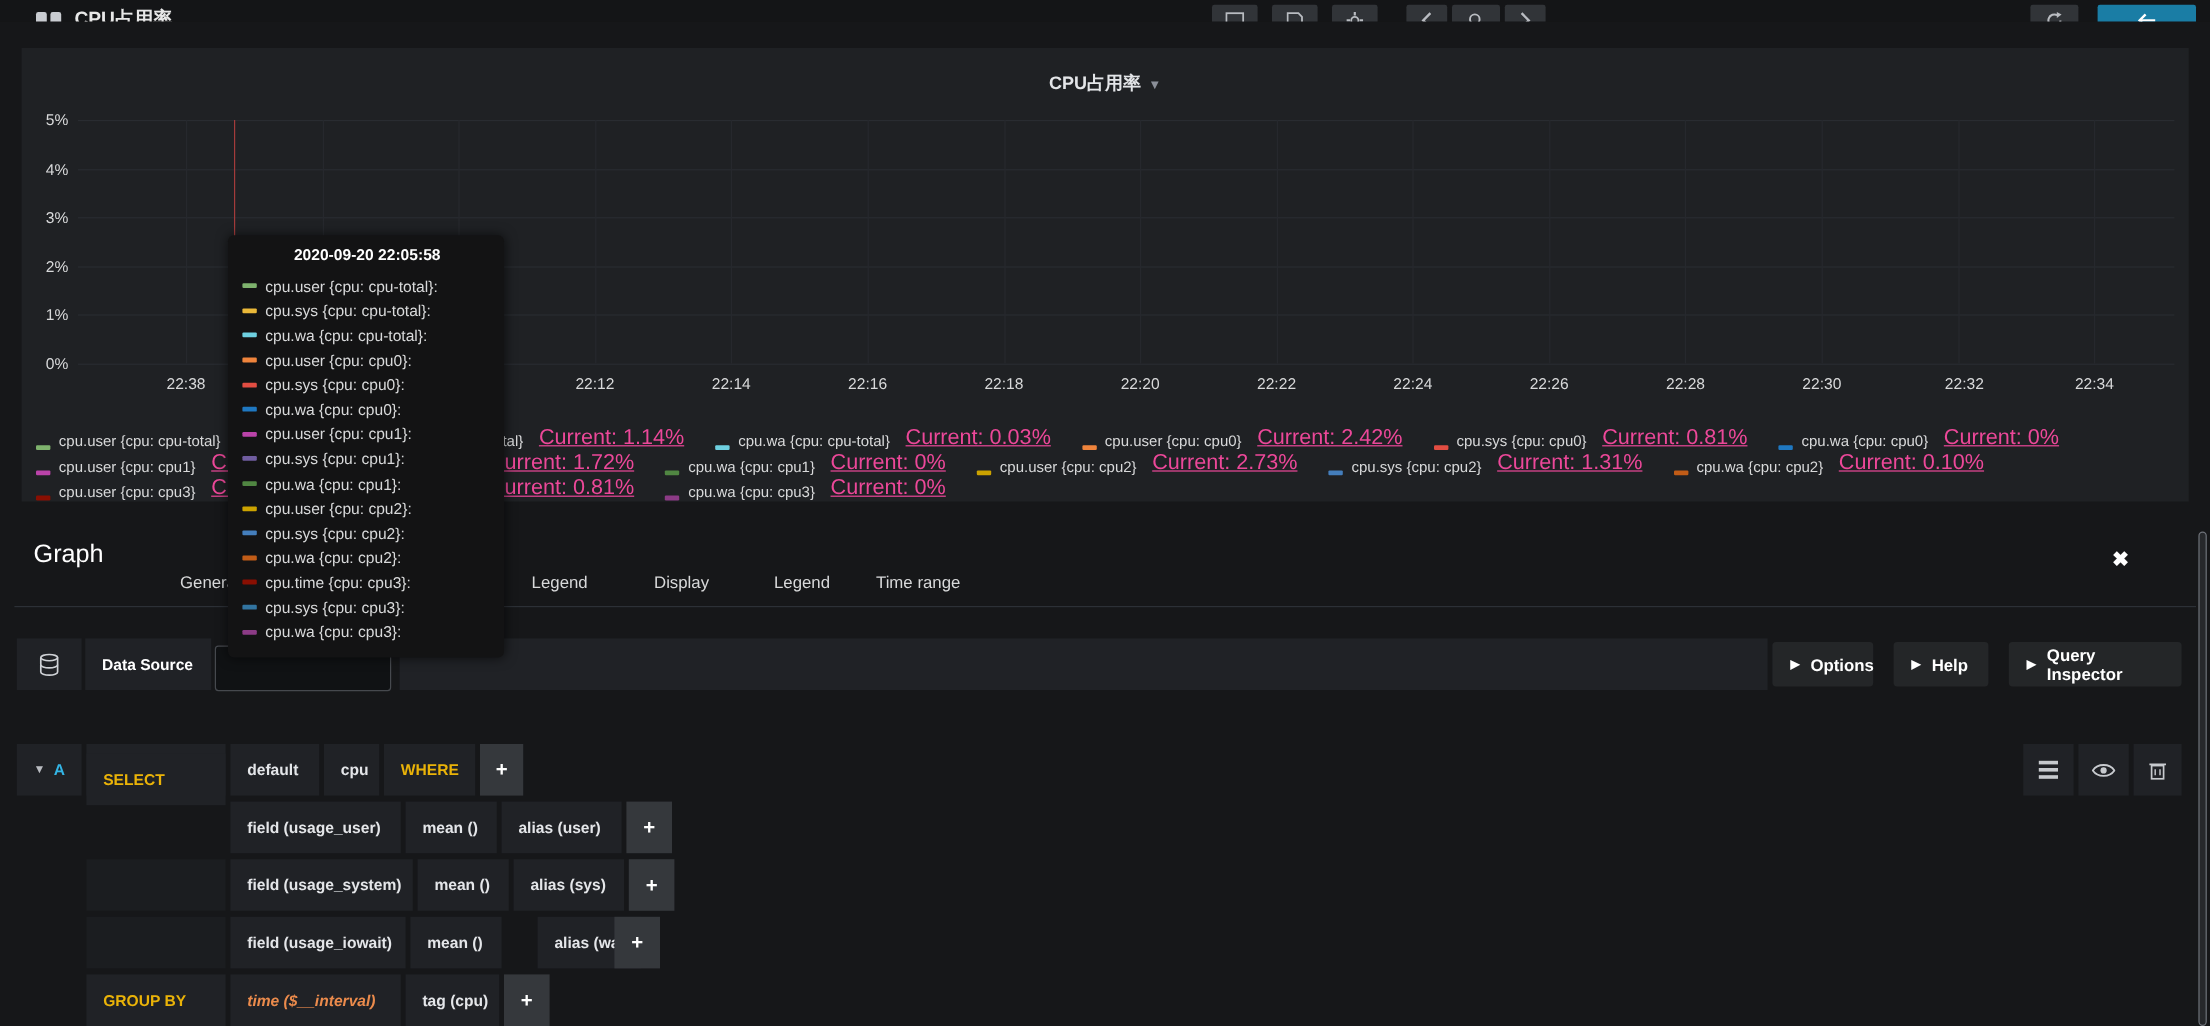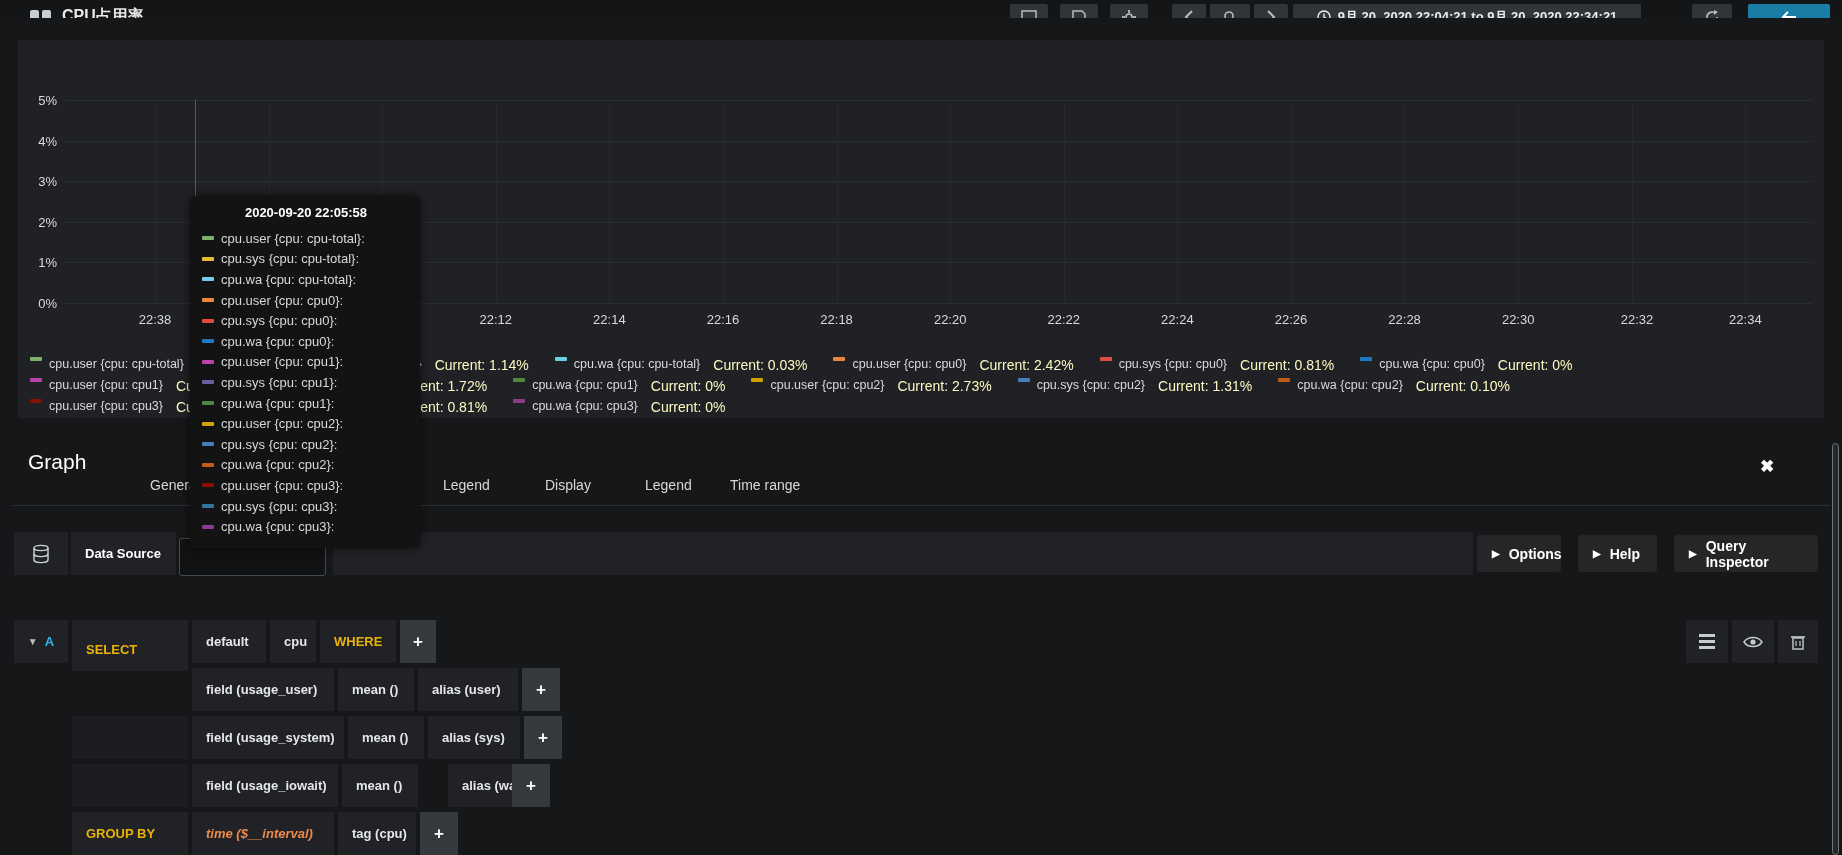--- a/index.html
+++ b/index.html
@@ -28,24 +28,24 @@
   .panel-header .caret { color:#8a8f98; font-size:11px; margin-left:6px; }
   .plot { position:absolute; left:47px; top:60px; width:1747px; height:203px; }
   .hgrid { position:absolute; left:0; width:100%; height:1px; background:#292c31; }
   .vgrid { position:absolute; top:0; width:1px; height:100%; background:#26282d; }
   .crosshair { position:absolute; top:0; width:1px; height:100%; background:#a33b3b; }
   .yt { position:absolute; width:39px; text-align:right; left:0; transform:translateY(-50%);
     color:#d8d9da; font-size:13px; }
   .xt { position:absolute; width:64px; text-align:center; top:272px; color:#d8d9da; font-size:13px; }
   .legend { position:absolute; left:12px; top:294px; }
   .leg-row { display:flex; gap:26px; height:21px; align-items:center; white-space:nowrap; }
-  .leg-item { display:flex; align-items:flex-start; gap:7px; cursor:pointer;margin-top:40px; }
+  .leg-item { display:flex; align-items:flex-end; gap:7px; cursor:pointer;margin-top:40px; }
   .dash { width:12px; height:4px; border-radius:1px; display:inline-block; flex:none; }
   .leg-name { color:#d8d9da; font-size:12.5px; }
-  .leg-cur { color:#fef9c3; font-size:14px; margin-left:6px; }
+  .leg-cur { color:#ec4899; font-size:18px; margin-left:6px;text-decoration:underline; }
   
   .tooltip { position:absolute; left:190px; top:196px; width:230px; z-index:50;
     background:#131314; border-radius:5px; padding:9px 10px 11px 12px;
     box-shadow:0 0 10px rgba(0,0,0,.6); }
   .tt-head { text-align:center; font-weight:bold; color:#ffffff; font-size:13px; margin-bottom:8px; }
   .tt-row { display:flex; align-items:center; gap:7px; height:20.6px; white-space:nowrap; }
   .tt-label { color:#d8d9da; font-size:13px; }
   
   .ed-title { position:absolute; left:28px; top:450px; font-size:21px; color:#ffffff; }
   .tab { position:absolute; top:477px; font-size:14px; color:#d8d9da; cursor:pointer; }
@@ -117,42 +117,38 @@
     <svg class="ic" width="14" height="14" viewBox="0 0 14 14">
         <circle cx="6" cy="6" r="4" fill="none" stroke="#b9bcc1" stroke-width="1.6"></circle>
         <line x1="9" y1="9" x2="13" y2="13" stroke="#b9bcc1" stroke-width="1.8"></line>
       </svg>
   </div>
   <div class="tb-btn" style="left:1254px; width:34px;">
     <svg class="ic" width="10" height="14" viewBox="0 0 10 14">
         <polyline points="2,1 8,7 2,13" fill="none" stroke="#b9bcc1" stroke-width="2"></polyline>
       </svg>
   </div>
-  <div class="tb-btn tb-time" style="left:1293px; width:348px;">
-    <svg class="ic" width="14" height="14" viewBox="0 0 14 14">
-        <circle cx="7" cy="7" r="6" fill="none" stroke="#eceef0" stroke-width="1.4"></circle>
-        <polyline points="7,3.5 7,7 9.5,8.5" fill="none" stroke="#eceef0" stroke-width="1.4"></polyline>
-      </svg>
-    <span>9月 20, 2020 22:04:21 to 9月 20, 2020 22:34:21</span>
-  </div>
   <div class="tb-btn" style="left:1692px; width:40px;">
     <svg class="ic" width="14" height="14" viewBox="0 0 14 14">
         <path d="M12 7 A5 5 0 1 1 9.5 2.7" fill="none" stroke="#b9bcc1" stroke-width="1.7"></path>
         <polygon points="9,0 13,2 9,5" fill="#b9bcc1"></polygon>
       </svg>
   </div>
   <div class="tb-btn tb-teal" style="left:1748px; width:82px;">
     <svg class="ic" width="16" height="12" viewBox="0 0 16 12">
         <line x1="15" y1="6" x2="3" y2="6" stroke="#fff" stroke-width="2"></line>
         <polyline points="7,1 2,6 7,11" fill="none" stroke="#fff" stroke-width="2"></polyline>
       </svg>
   </div>
 </div>
 
 <div class="panel">
+  <div class="panel-header">
+    <span>CPU占用率</span><span class="caret">▼</span>
+  </div>
 
   <div class="plot">
     <div class="hgrid" style="top:0px"></div>
     <div class="hgrid" style="top:40.6px"></div>
     <div class="hgrid" style="top:81.2px"></div>
     <div class="hgrid" style="top:121.8px"></div>
     <div class="hgrid" style="top:162.4px"></div>
     <div class="hgrid" style="top:203px"></div>
     <div class="vgrid" style="left:90px"></div>
     <div class="vgrid" style="left:203.6px"></div>
@@ -413,21 +409,21 @@
   <div class="tt-row">
       <i class="dash" style="background: rgb(68, 126, 188);"></i>
       <span class="tt-label">cpu.sys {cpu: cpu2}:</span>
     </div>
   <div class="tt-row">
       <i class="dash" style="background: rgb(193, 92, 23);"></i>
       <span class="tt-label">cpu.wa {cpu: cpu2}:</span>
     </div>
   <div class="tt-row">
       <i class="dash" style="background: rgb(137, 15, 2);"></i>
-      <span class="tt-label">cpu.user {cpu: cpu3}:</span>
+      <span class="tt-label">cpu.time {cpu: cpu3}:</span>
     </div>
   <div class="tt-row">
       <i class="dash" style="background: rgb(50, 116, 160);"></i>
       <span class="tt-label">cpu.sys {cpu: cpu3}:</span>
     </div>
   <div class="tt-row">
       <i class="dash" style="background: rgb(140, 59, 134);"></i>
       <span class="tt-label">cpu.wa {cpu: cpu3}:</span>
     </div>
 </div>

